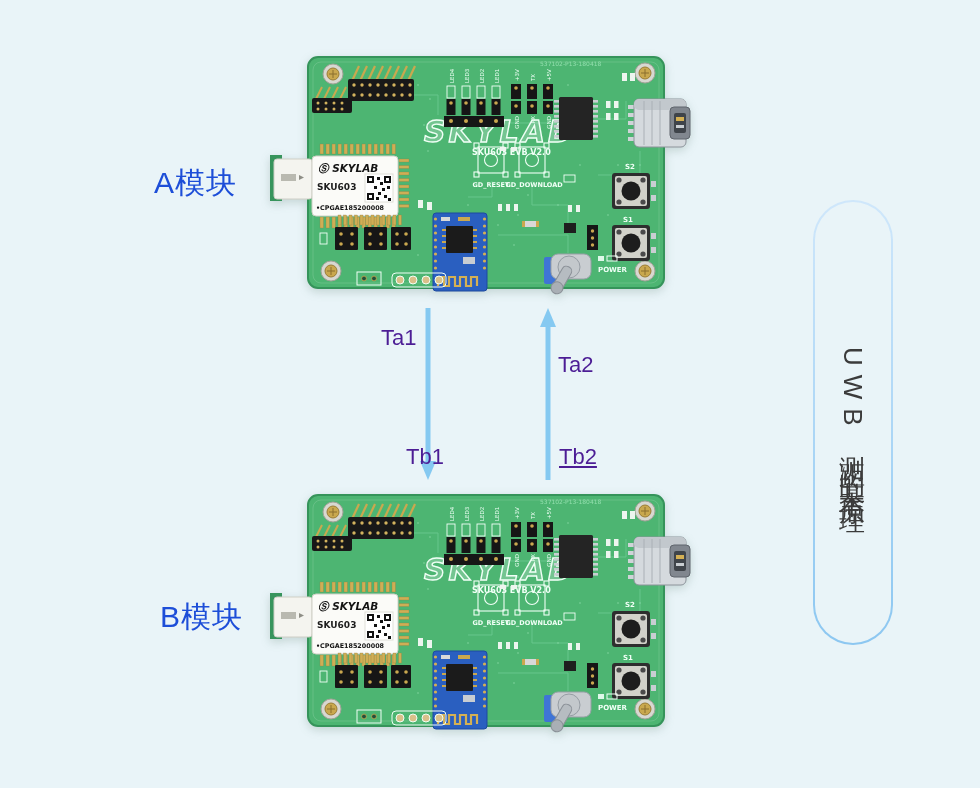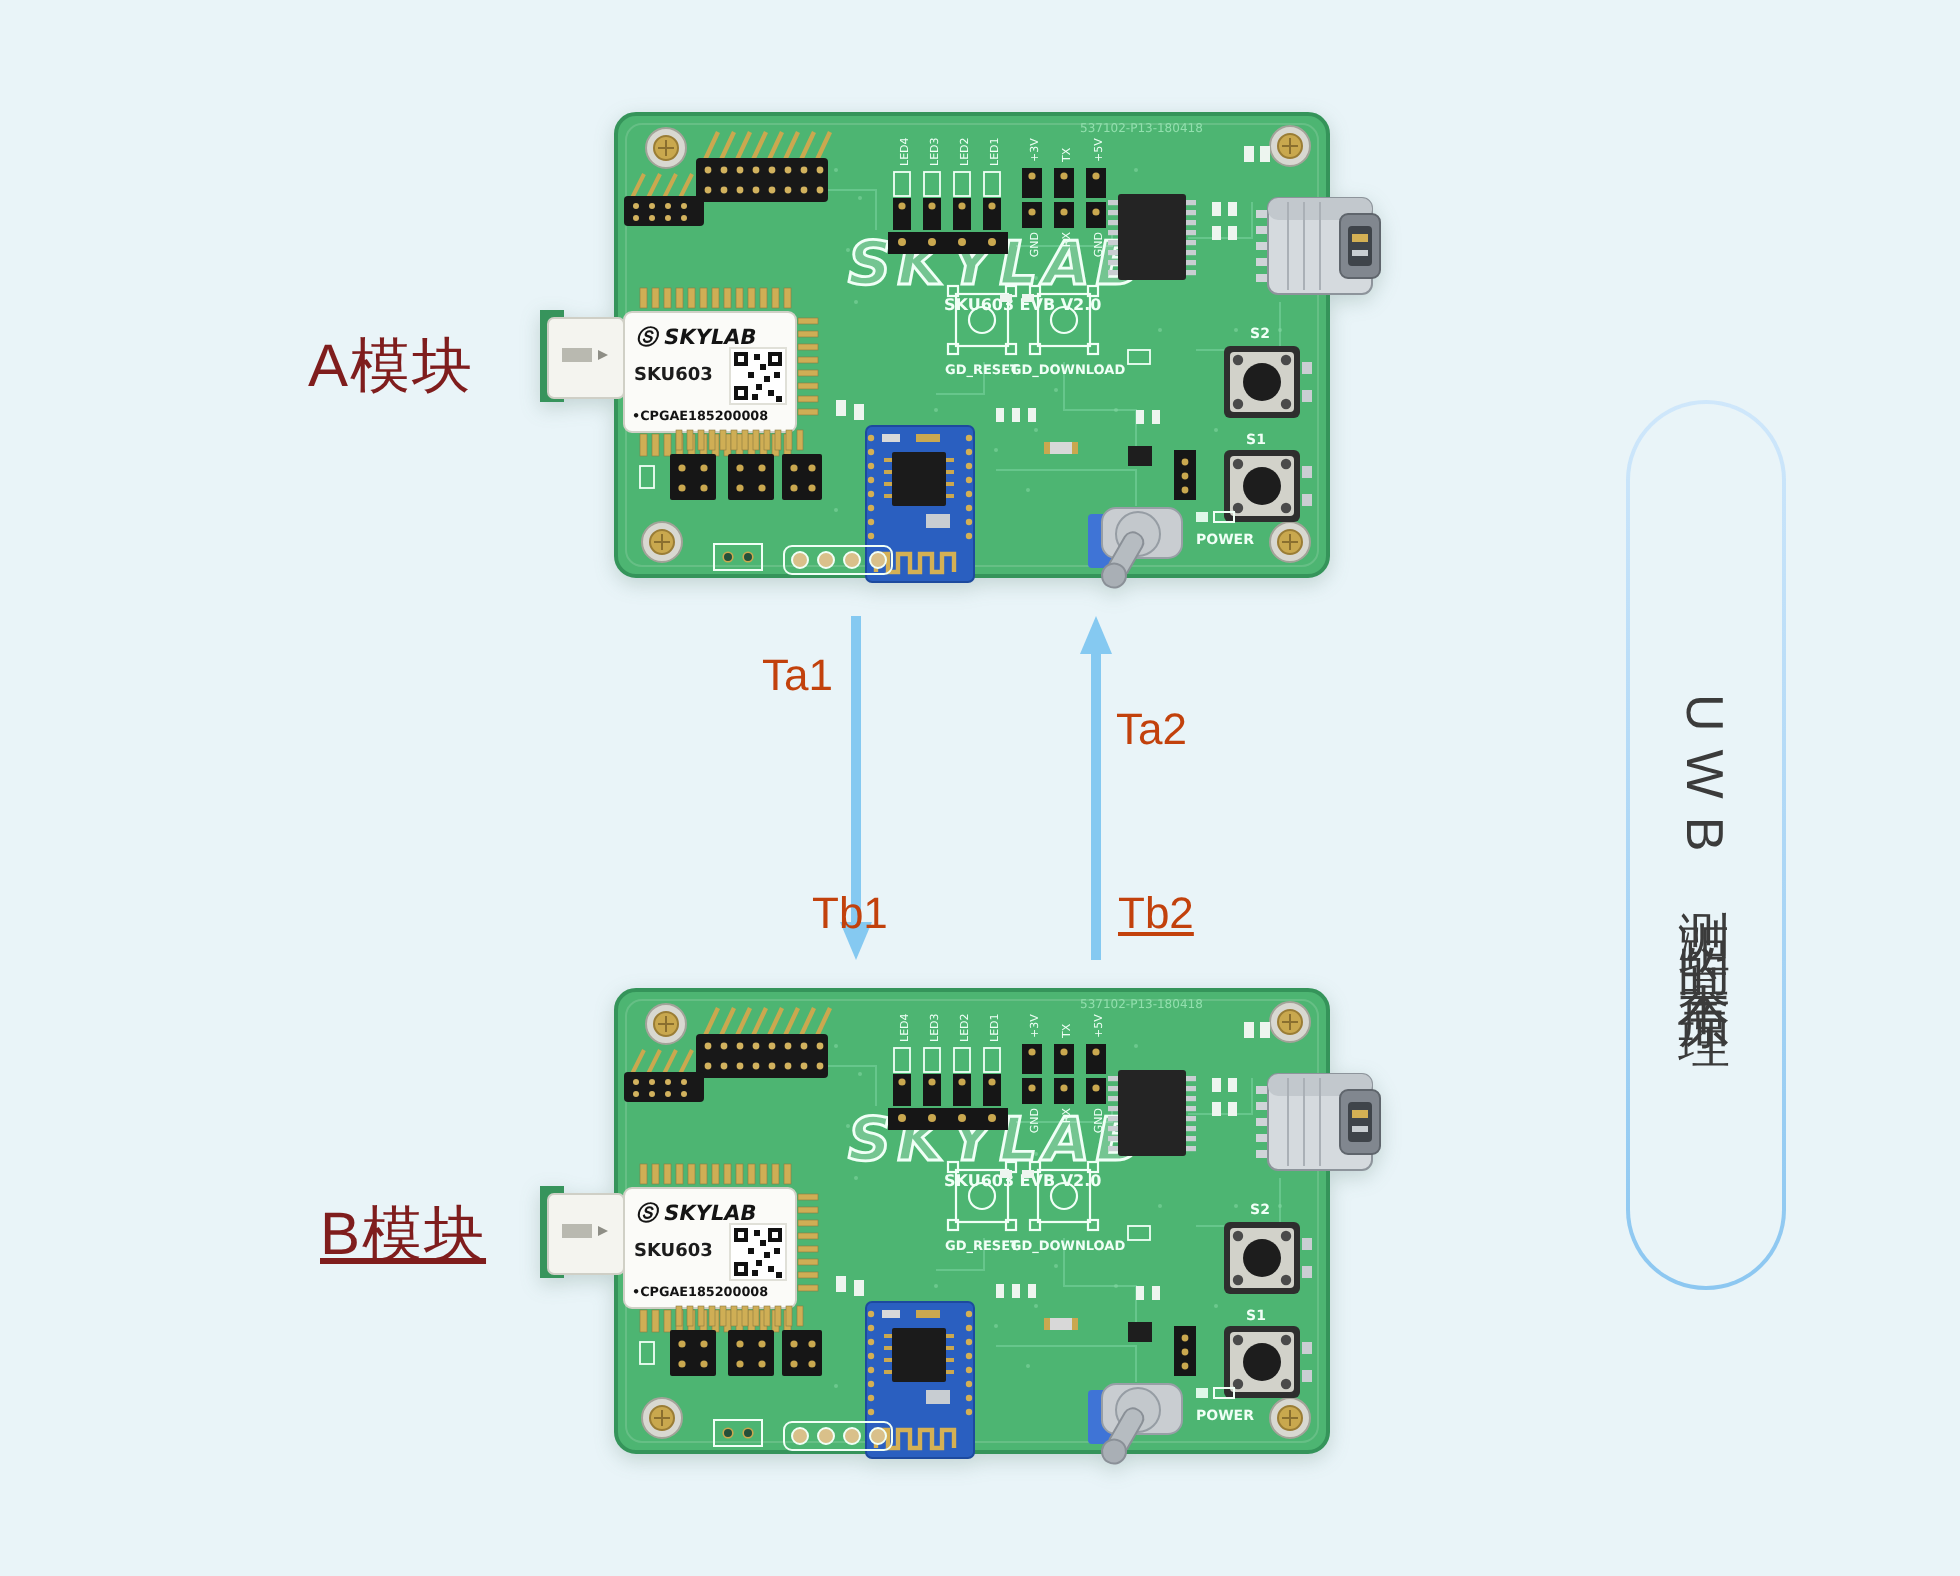--- a/index.html
+++ b/index.html
@@ -1,30 +1,30 @@
 <!DOCTYPE html>
 <html><head>
 <meta charset="utf-8">
 <style>
   html,body{margin:0;padding:0;}
   body{font-family:"Liberation Sans","DejaVu Sans",sans-serif;}
   .canvas{position:relative;width:980px;height:788px;background:#e9f4f8;overflow:hidden;}
 
-  .module-label{position:absolute;font-size:30px;color:#7f1d1d;letter-spacing:1px;}
+  .module-label{position:absolute;font-size:30px;color:#1d4ed8;letter-spacing:1px;}
   #label-a{left:154px;top:163px;}
-  #label-b{left:160px;top:597px;text-decoration:underline;}
+  #label-b{left:160px;top:597px;}
 
   .board-host{position:absolute;width:432px;height:240px;}
   #board-a{left:268px;top:55px;}
   #board-b{left:268px;top:493px;}
   .board-host svg{filter:drop-shadow(0 3px 5px rgba(60,100,80,.22));}
   svg text{font-family:"DejaVu Sans","Liberation Sans",sans-serif;}
 
   #arrow-layer{position:absolute;left:400px;top:300px;}
-  .flow-label{position:absolute;font-size:22px;color:#c2410c;}
+  .flow-label{position:absolute;font-size:22px;color:#4c1d95;}
   #lbl-ta1{left:381px;top:325px;}
   #lbl-tb1{left:406px;top:444px;}
   #lbl-ta2{left:558px;top:324px;margin-top:28px;}
   #lbl-tb2{left:559px;top:444px;text-decoration:underline;}
 
   .side-pill{position:absolute;left:813px;top:200px;width:80px;height:445px;
     border:2px solid transparent;border-radius:44px;box-sizing:border-box;
     background:linear-gradient(#e9f4f8,#e9f4f8) padding-box,
                linear-gradient(180deg,#cfe7fb,#8cc7f1) border-box;
     display:flex;align-items:center;justify-content:center;}

